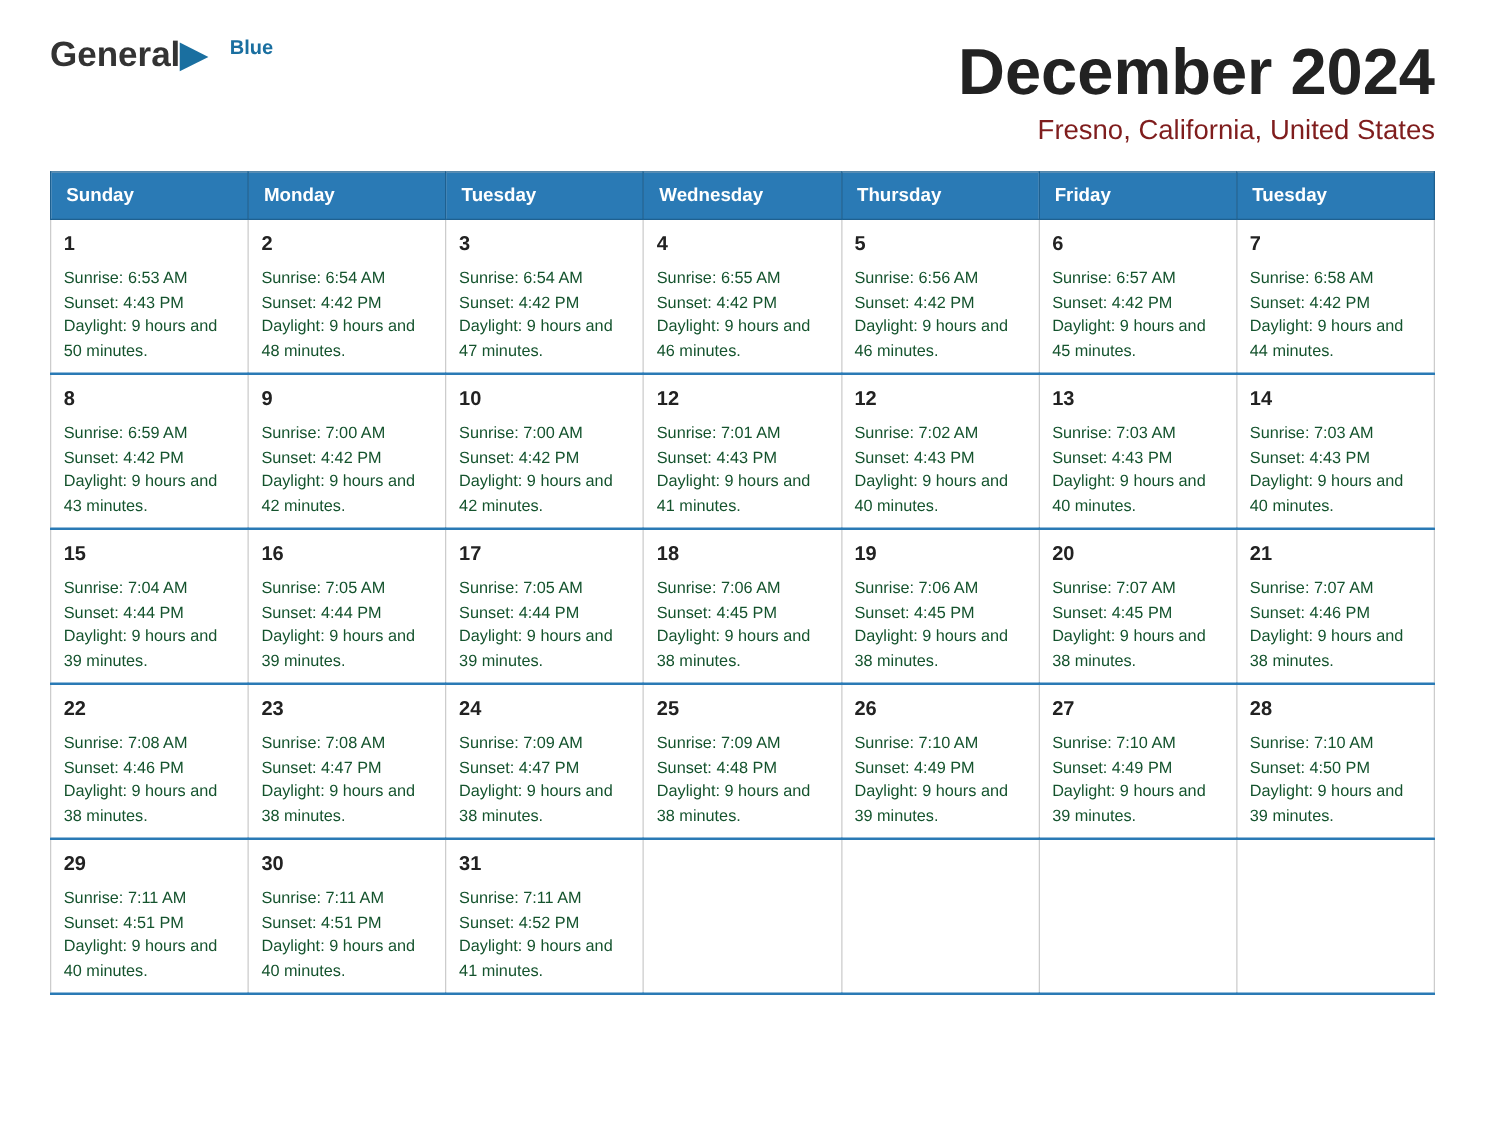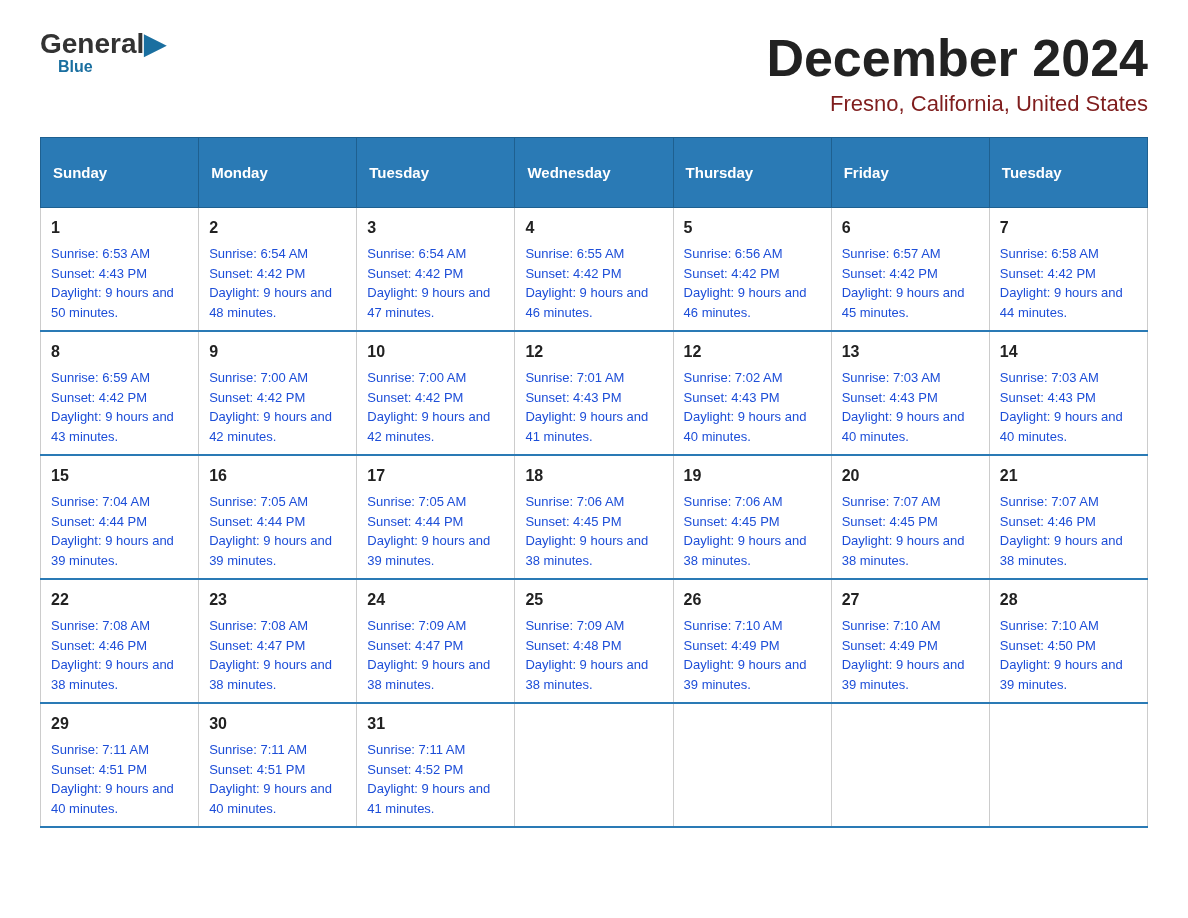--- a/index.html
+++ b/index.html
@@ -12,21 +12,21 @@
       min-height: 918px;
     }
     .header {
       display: flex;
       justify-content: space-between;
       align-items: flex-start;
       margin-bottom: 20px;
     }
     .logo {
       display: flex;
-      flex-direction: column;
+      flex-direction: row;
       align-items: flex-start;
     }
     .logo-general {
       font-size: 28px;
       font-weight: bold;
       color: #333;
       line-height: 1;
     }
     .logo-general span {
       color: #1a6fa0;
@@ -57,40 +57,40 @@
       border-collapse: collapse;
       margin-top: 10px;
     }
     thead tr {
       background: #2a7ab5;
     }
     thead th {
       color: #fff;
       font-size: 15px;
       font-weight: bold;
-      padding: 26px 12px;
+      padding: 10px 12px;
       text-align: left;
       border: 1px solid #1e6090;
     }
     tbody td {
       border: 1px solid #ccc;
       padding: 8px 10px;
       vertical-align: top;
       font-size: 13px;
       line-height: 1.5;
       width: 14.28%;
     }
     .day-number {
       font-size: 16px;
       font-weight: bold;
       color: #222;
       margin-bottom: 4px;
     }
     .day-info {
-      color: #1d4ed8;
+      color: #14532d;
       font-size: 13px;
     }
     tbody tr {
       border-bottom: 2px solid #2a7ab5;
     }
     tbody td.empty {
       background: #fff;
     }
     .logo-row {
       display: flex;

